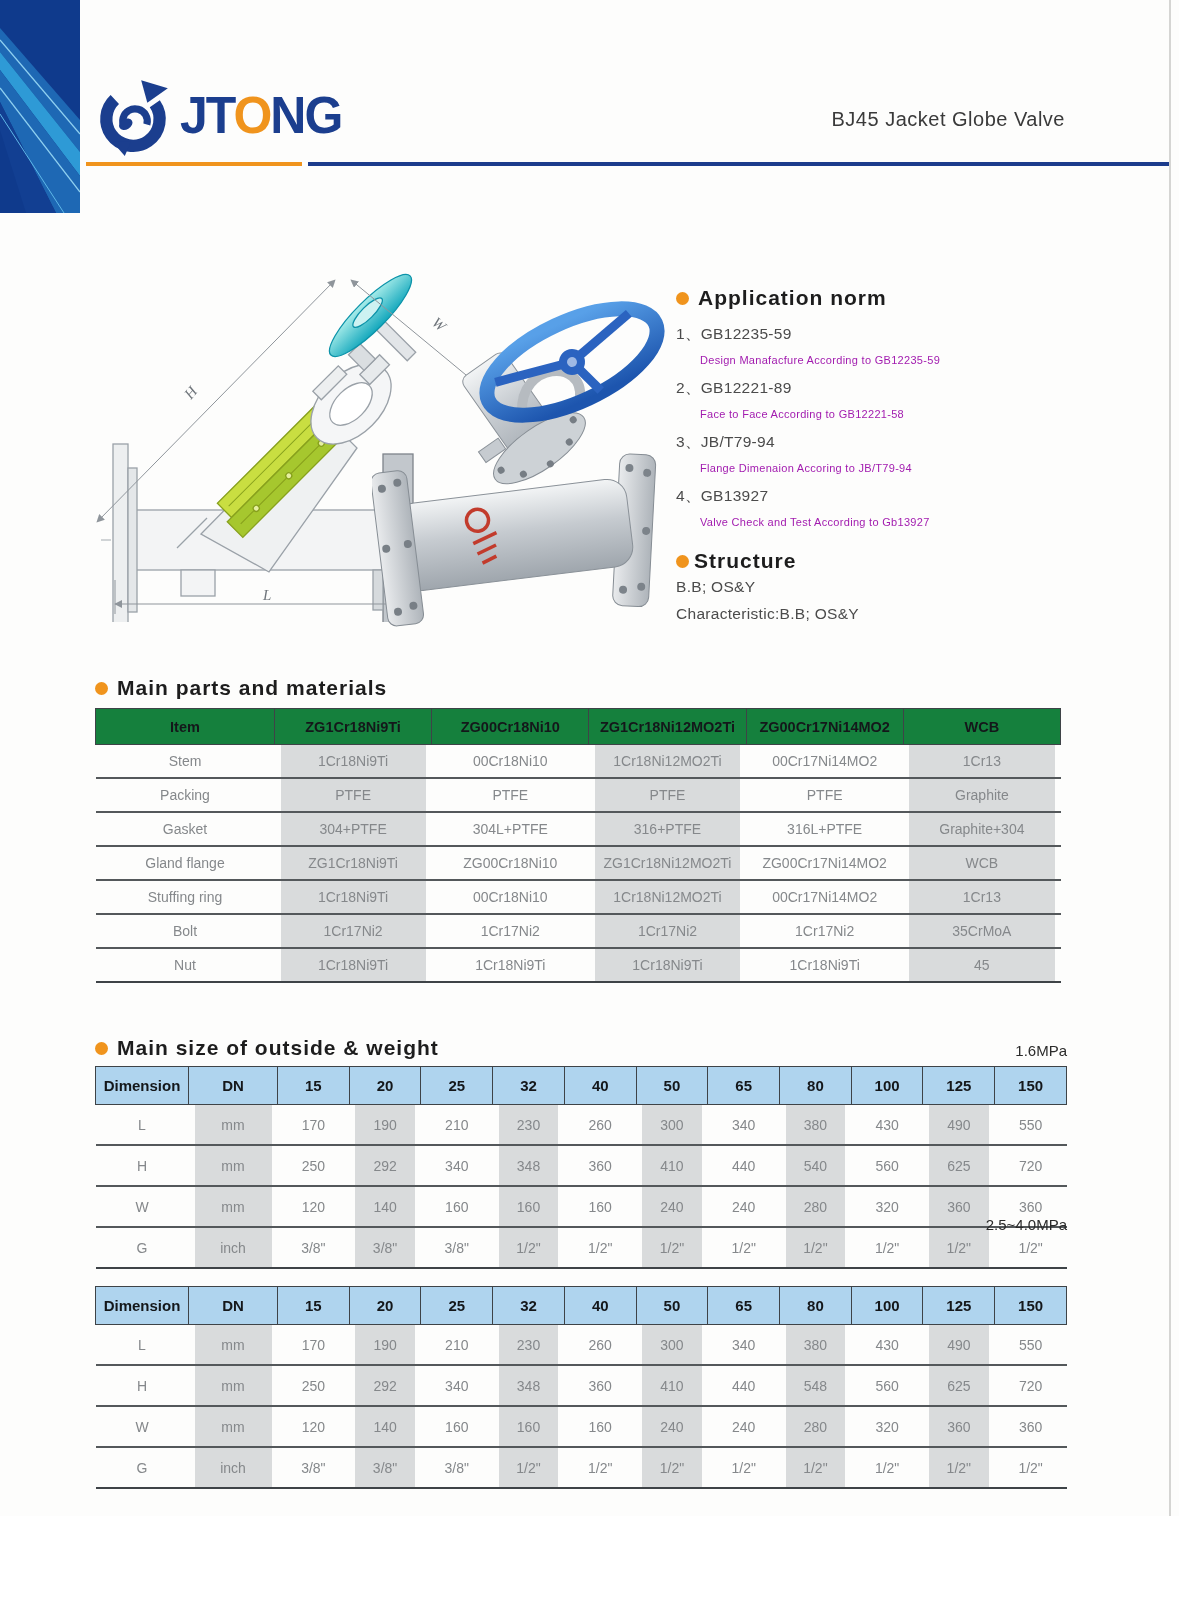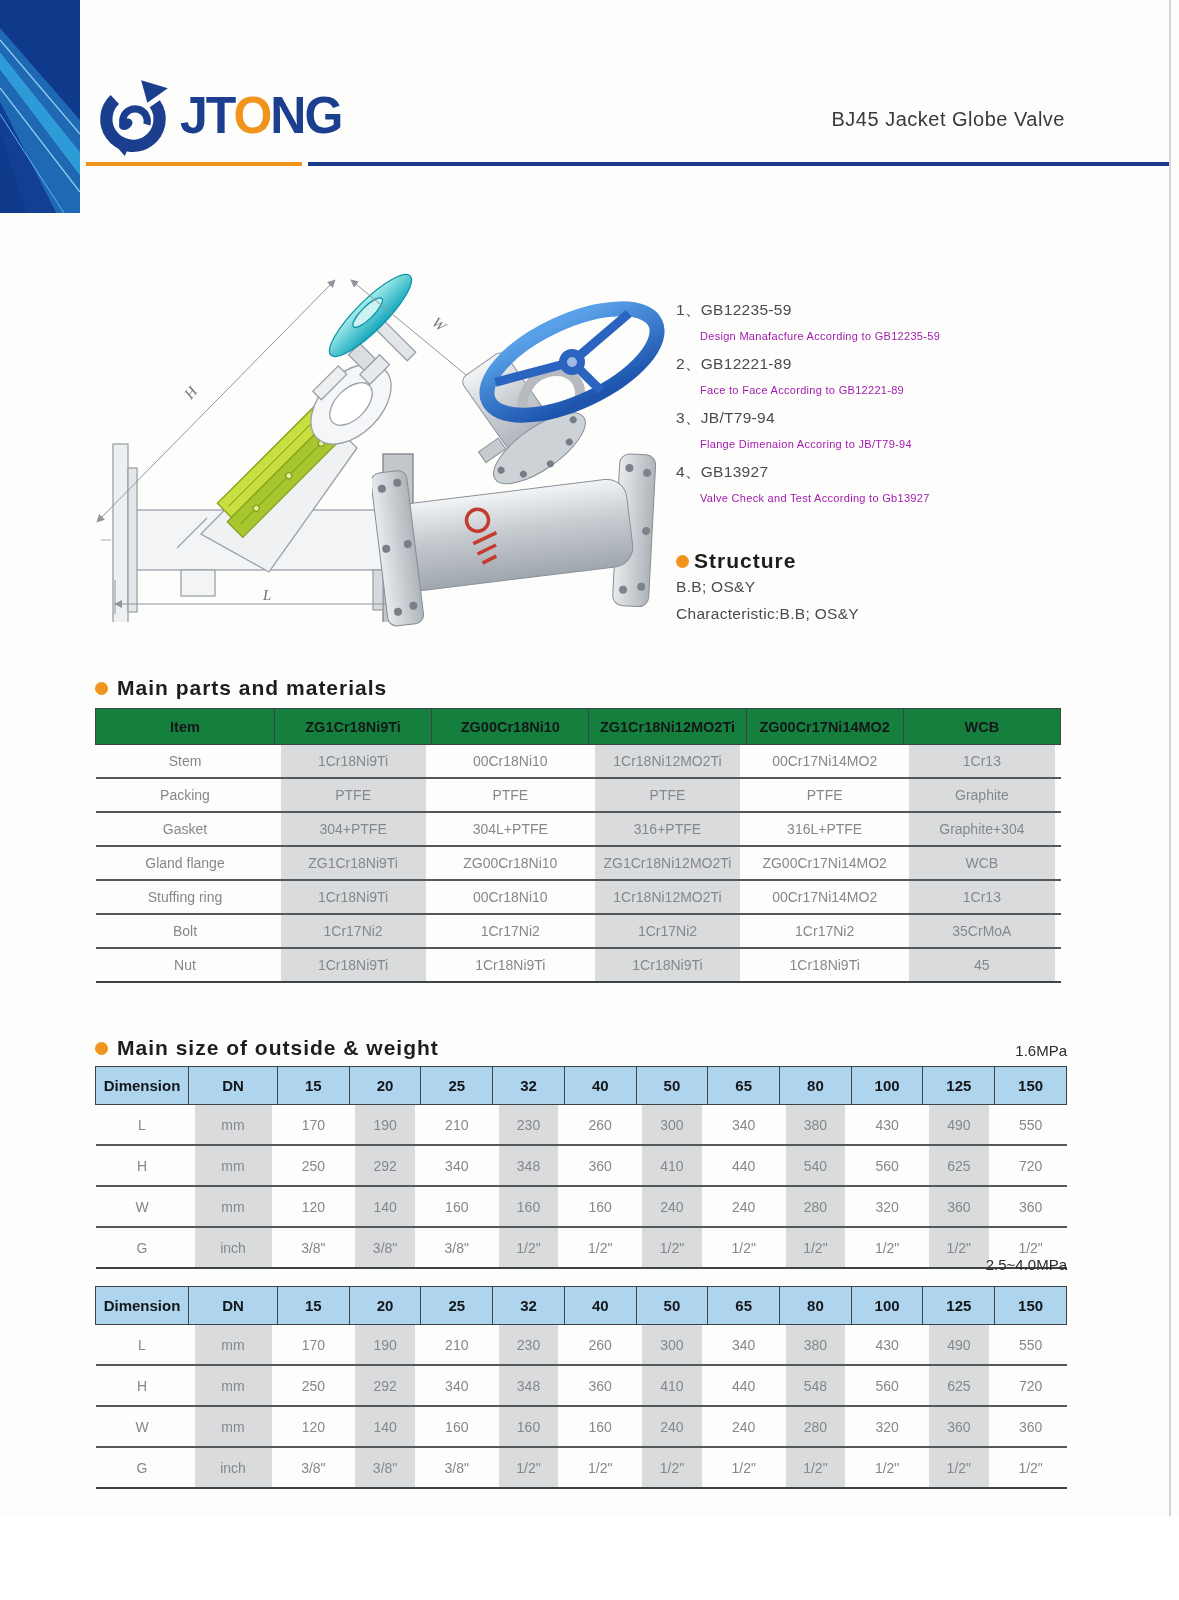--- a/index.html
+++ b/index.html
@@ -33,21 +33,21 @@
 
   .structure{position:absolute;left:676px;top:549px;width:460px;}
   .structure-line{font-size:15.5px;color:#4B4B4B;line-height:27px;letter-spacing:0.3px;}
   .structure .sec-head{gap:5px;}
 
   
   .parts-head{position:absolute;left:95px;top:676px;}
   .sizes-head{position:absolute;left:95px;top:1036px;}
   .mpa{position:absolute;right:112px;font-size:15px;color:#2B2B2B;}
   .mpa1{top:1042px;}
-  .mpa2{top:1256px;text-align:center;}
+  .mpa2{top:1216px;text-align:center;}
 
   
   table.tbl{border-collapse:collapse;table-layout:fixed;}
   .tbl th{background:#15803d;border:1.6px solid #3E4347;font-weight:bold;color:#14171A;}
   .tbl td{text-align:center;color:#85888B;border-bottom:2px solid #54585B;}
   .tbl tbody tr:last-child td{border-bottom:2.5px solid #3E4347;}
   .tbl td.shade{background-image:linear-gradient(#D9DBDC,#D9DBDC);
                 background-size:calc(100% - 12px) 100%;background-position:center;background-repeat:no-repeat;}
 
   .parts-table{position:absolute;left:95px;top:708px;width:966px;}
@@ -213,28 +213,32 @@
     </g>
     <g stroke="#C23B2C" fill="none" stroke-width="3.5" transform="rotate(-12 108 242)">
       <circle cx="108" cy="230" r="11"></circle>
       <path d="M99,252 L124,246"></path>
         <path d="M101,263 L121,258"></path>
         <path d="M104,273 L119,269"></path>
     </g>
   </svg>
 
   <div class="app-norm">
+    <div class="sec-head">
+      <span class="bullet"></span>
+      <span class="sec-title">Application norm</span>
+    </div>
     <div class="norm-list">
         <div class="norm-item">
           <div class="norm-code">1、GB12235-59</div>
           <div class="norm-desc">Design Manafacfure According to GB12235-59</div>
         </div>
         <div class="norm-item">
           <div class="norm-code">2、GB12221-89</div>
-          <div class="norm-desc">Face to Face According to GB12221-89</div>
+          <div class="norm-desc">Face to Face According to GB12221-58</div>
         </div>
         <div class="norm-item">
           <div class="norm-code">3、JB/T79-94</div>
           <div class="norm-desc">Flange Dimenaion Accoring to JB/T79-94</div>
         </div>
         <div class="norm-item">
           <div class="norm-code">4、GB13927</div>
           <div class="norm-desc">Valve Check and Test According to Gb13927</div>
         </div>
       </div>

